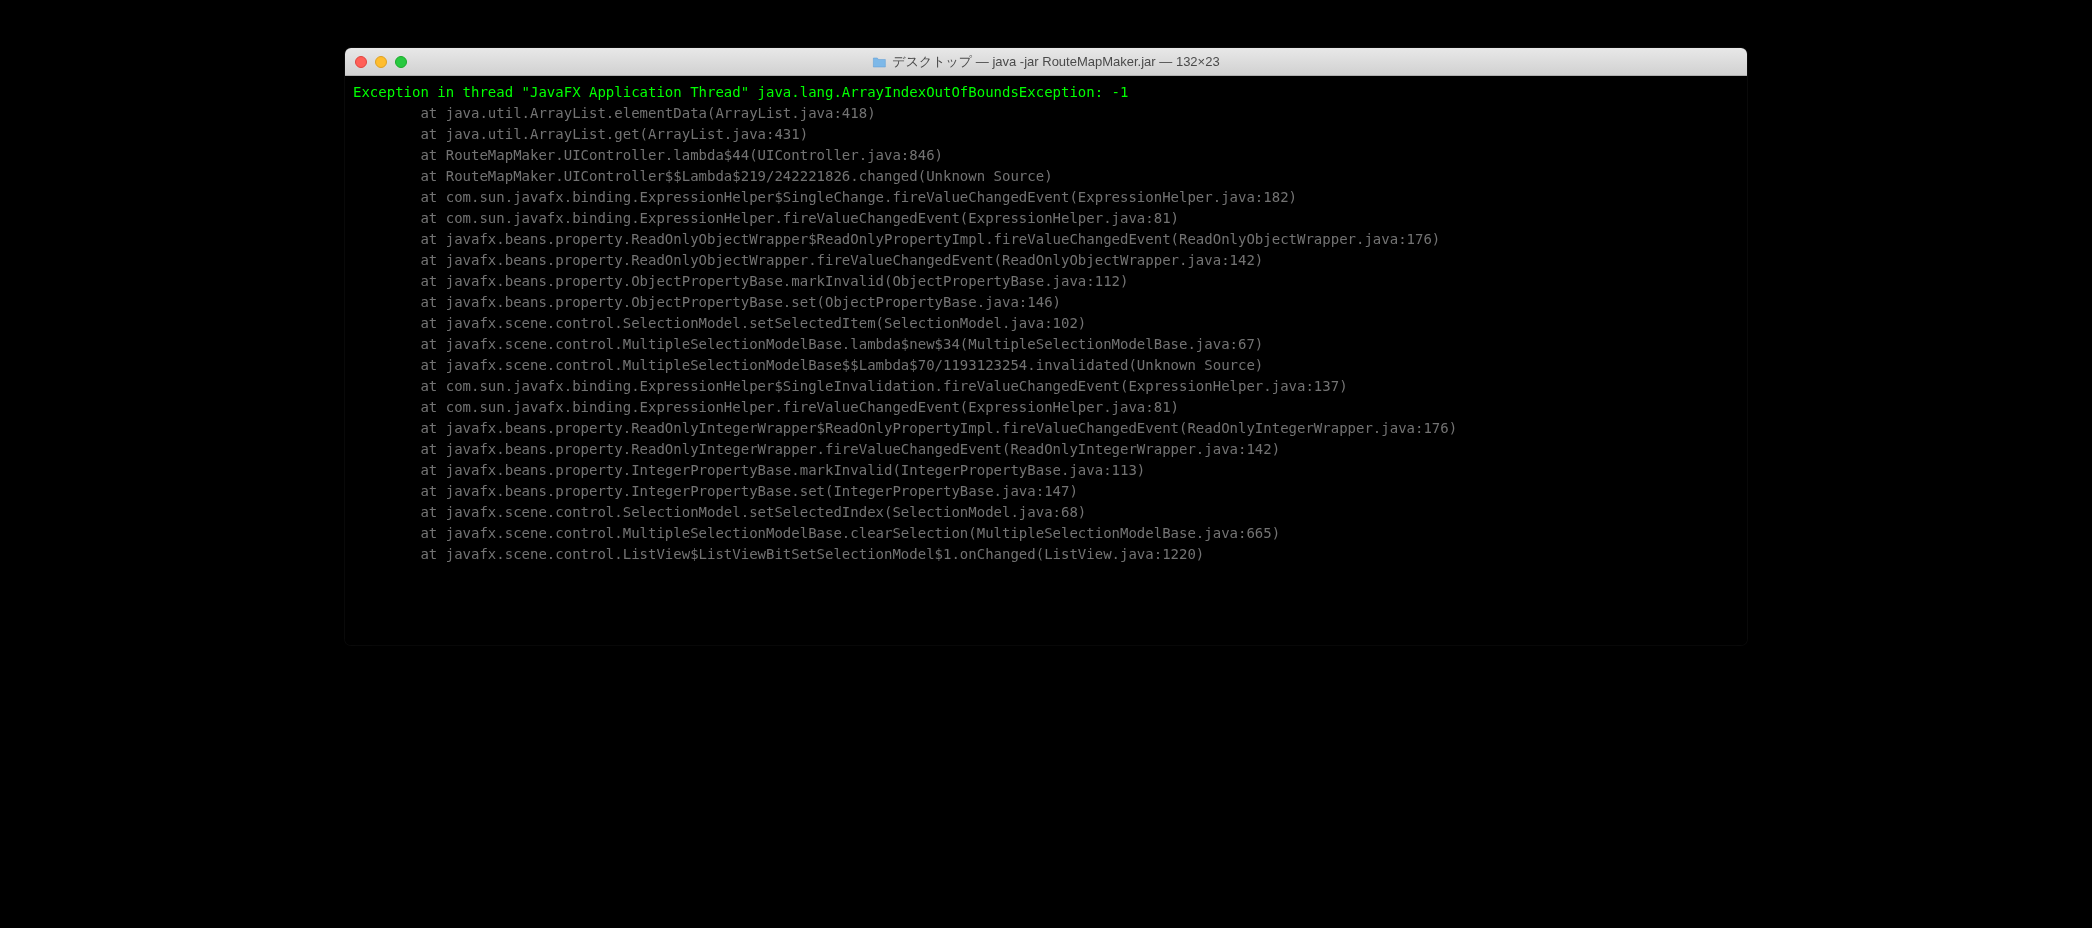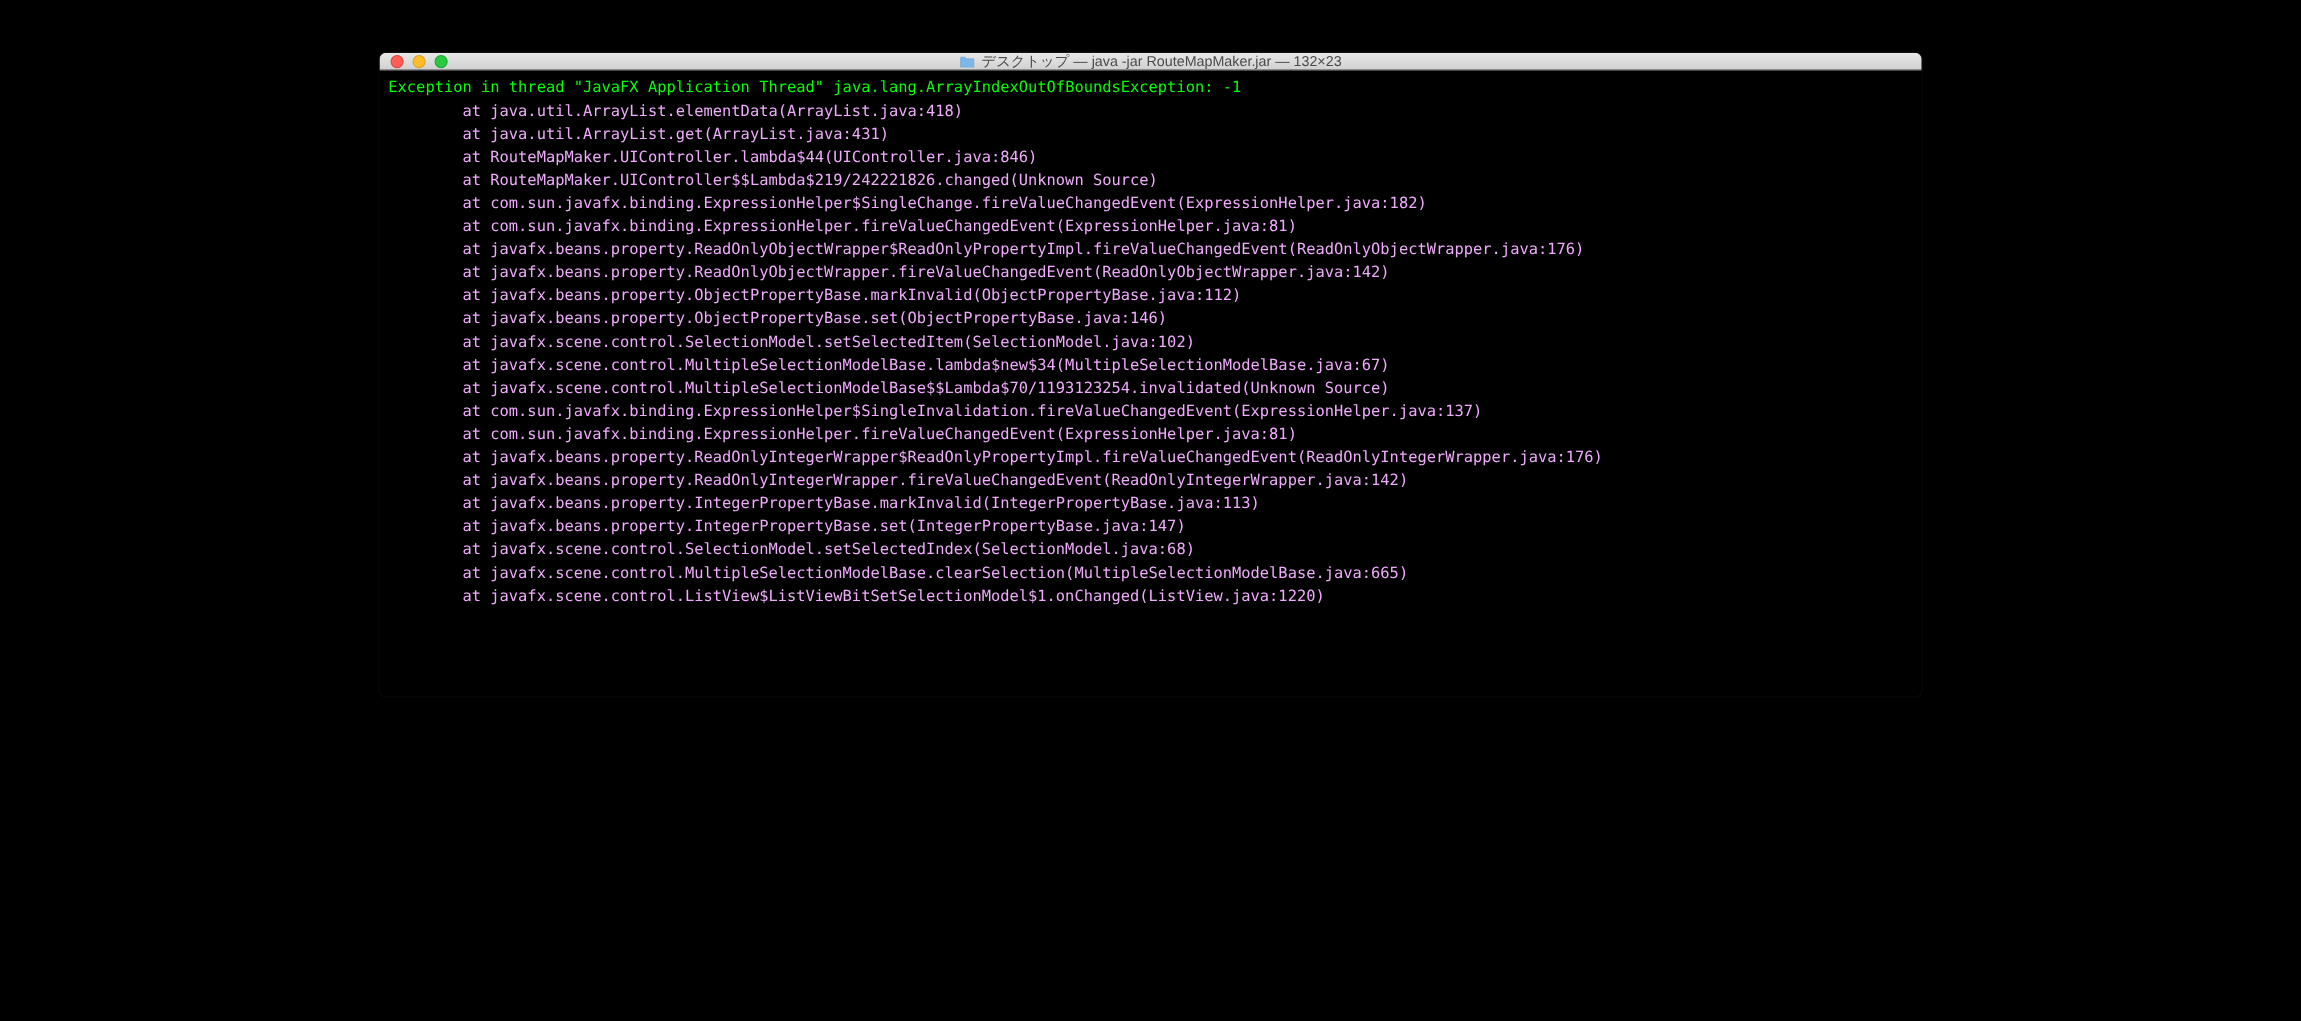--- a/index.html
+++ b/index.html
@@ -13,21 +13,21 @@
       min-height: 928px;
     }
     .terminal-window {
       width: 1402px;
       background: #000;
       border-radius: 6px;
       overflow: hidden;
       box-shadow: 0 20px 60px rgba(0,0,0,0.5), 0 0 0 1px rgba(255,255,255,0.05);
     }
     .title-bar {
-      height: 16px;
+      height: 28px;
       background: linear-gradient(to bottom, #e8e8e8, #d1d1d1);
       display: flex;
       align-items: center;
       padding: 0 10px;
       position: relative;
       border-bottom: 1px solid #b0b0b0;
     }
     .traffic-lights {
       display: flex;
       gap: 8px;
@@ -61,21 +61,21 @@
       padding: 6px 8px 80px 8px;
       font-family: "Menlo", "Monaco", "Consolas", monospace;
       font-size: 14px;
       line-height: 21px;
       color: #00ff00;
       white-space: pre;
       overflow-x: auto;
       min-height: 540px;
     }
     .exception-line { color: #00ff00; }
-    .stack-line { color: #f0abfc; padding-left: 8ch; }
+    .stack-line { color: #737373; padding-left: 8ch; }
   </style>
 </head>
 <body>
 
 <div class="terminal-window">
   <div class="title-bar">
     <div class="traffic-lights">
       <div class="traffic-light tl-close"></div>
       <div class="traffic-light tl-min"></div>
       <div class="traffic-light tl-max"></div>

